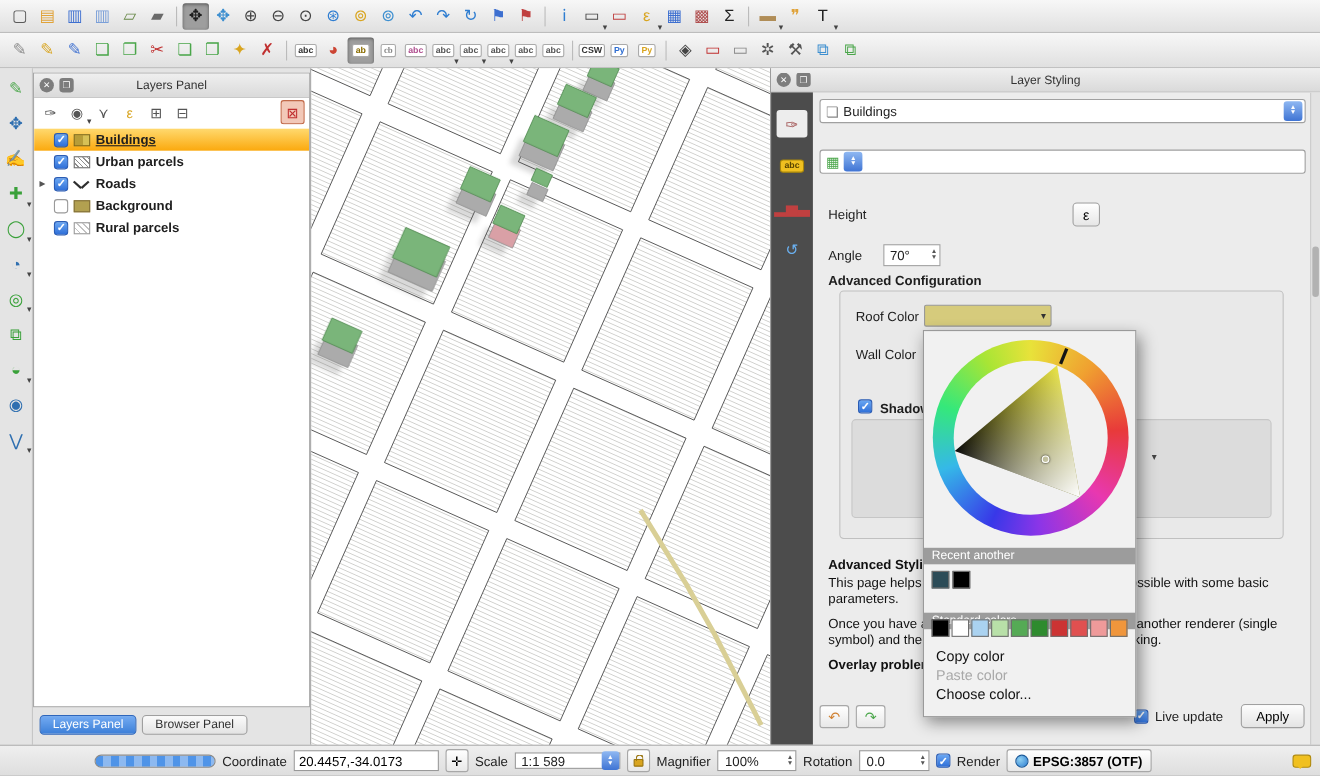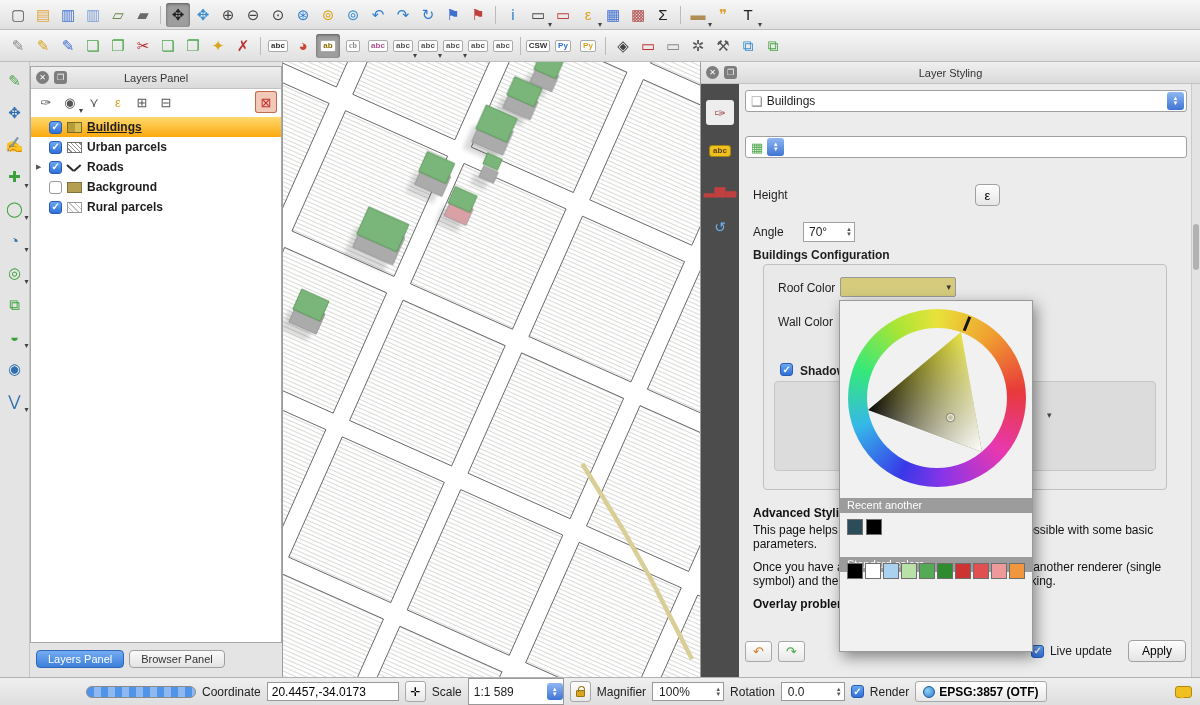--- a/index.html
+++ b/index.html
@@ -103,21 +103,21 @@
 .cp-menu{position:absolute;left:0;right:0;top:287px}
 .cp-item{height:17px;font-size:13px;padding-left:11px;display:flex;align-items:center;color:#111}
 .cp-item.disabled{color:#a9a9a9}
 
 
 .statusbar{position:absolute;left:0;right:0;top:677px;height:28px;background:linear-gradient(#efefef,#dedede);border-top:1px solid #b2b2b2;display:flex;align-items:center;gap:6px;padding:0 8px}
 .progress{width:110px;height:12px;margin-left:78px;border:1px solid #8a8a8a;border-radius:7px;background:repeating-linear-gradient(90deg,#4f94e8 0 7px,#8db9f0 7px 14px)}
 .sb-label{font-size:12px;color:#222;white-space:nowrap}
 .sb-input{height:19px;border:1px solid #999;background:#fff;font-size:12px;padding:0 4px;font-family:"Liberation Sans",sans-serif}
 .sb-iconbtn{width:21px;height:21px;border:1px solid #a8a8a8;border-radius:3px;background:linear-gradient(#fff,#e8e8e8);display:flex;align-items:center;justify-content:center;font-size:12px}
-.sb-combo{height:27px;border:1px solid #999;background:#fff;display:flex;align-items:center;font-size:12px;padding-left:5px}
+.sb-combo{height:15px;border:1px solid #999;background:#fff;display:flex;align-items:center;font-size:12px;padding-left:5px}
 .sb-combo .arrows{width:16px;height:17px;margin-left:5px;border-radius:3px;background:linear-gradient(#8fb8f2,#3f74d4);color:#fff;display:flex;flex-direction:column;align-items:center;justify-content:center;font-size:6px;line-height:5px}
 .sb-spin{height:19px;border:1px solid #999;background:#fff;display:flex;align-items:center;font-size:12px;padding:0 2px 0 6px}
 .sb-spin .steppers{display:flex;flex-direction:column;font-size:6px;line-height:5px;color:#555;padding-left:5px}
 .lock{width:9px;height:7px;background:#d9a520;border:1px solid #9a7510;border-radius:1px;position:relative;margin-top:4px}
 .lock::before{content:"";position:absolute;left:1px;top:-5px;width:5px;height:5px;border:1.5px solid #9a7510;border-bottom:none;border-radius:4px 4px 0 0}
 .globe{width:12px;height:12px;border-radius:50%;background:radial-gradient(circle at 35% 35%,#8ed0f2,#2e7dd1);border:1px solid #1a5a9a;display:inline-block;margin-right:4px}
 .epsg-btn{height:21px;border:1px solid #a8a8a8;border-radius:3px;background:linear-gradient(#fff,#e8e8e8);display:flex;align-items:center;padding:0 7px;font-size:12px;font-weight:700}
 .balloon{width:17px;height:12px;background:#f0c020;border:1px solid #b08a10;border-radius:3px;position:relative;margin-left:auto}
 .balloon::after{content:"";position:absolute;left:3px;bottom:-5px;border:3px solid transparent;border-top-color:#f0c020}
 .glyph{line-height:1}
@@ -654,21 +654,21 @@
 
         <span class="flabel" style="left:14px;top:141px">Angle</span>
         <div class="spin" style="left:64px;top:138px;width:52px">
           <span>70°</span>
           <span class="steppers">
               <span>▲</span>
               <span>▼</span>
             </span>
         </div>
 
-        <span class="flabel" style="left:14px;top:164px;font-weight:700">Buildings Configuration</span>
+        <span class="flabel" style="left:14px;top:164px;font-weight:700">Advanced Configuration</span>
 
         <div class="groupbox">
           <span class="flabel" style="left:14px;top:16px">Roof Color</span>
           <button class="color-swatch" style="left: 76px; top: 12px; background: rgb(214, 203, 124);">
               <span>▾</span>
             </button>
           <span class="flabel" style="left:14px;top:50px">Wall Color</span>
           <button class="color-swatch wall" style="left:76px;top:46px">
               <span>▾</span>
             </button>
@@ -738,20 +738,28 @@
               <span class="cp-sw" style="background: rgb(46, 139, 46);"></span>
 
               <span class="cp-sw" style="background: rgb(204, 51, 51);"></span>
 
               <span class="cp-sw" style="background: rgb(224, 80, 80);"></span>
 
               <span class="cp-sw" style="background: rgb(239, 154, 154);"></span>
 
               <span class="cp-sw" style="background: rgb(240, 150, 60);"></span>
             </div>
+          <div class="cp-menu">
+
+              <div class="cp-item">Copy color</div>
+
+              <div class="cp-item disabled">Paste color</div>
+
+              <div class="cp-item">Choose color...</div>
+            </div>
         </div>
 
         <div class="vscroll">
             <span class="thumb"></span>
           </div>
       </div>
     </div>
   </div>
 
   <div class="statusbar">

